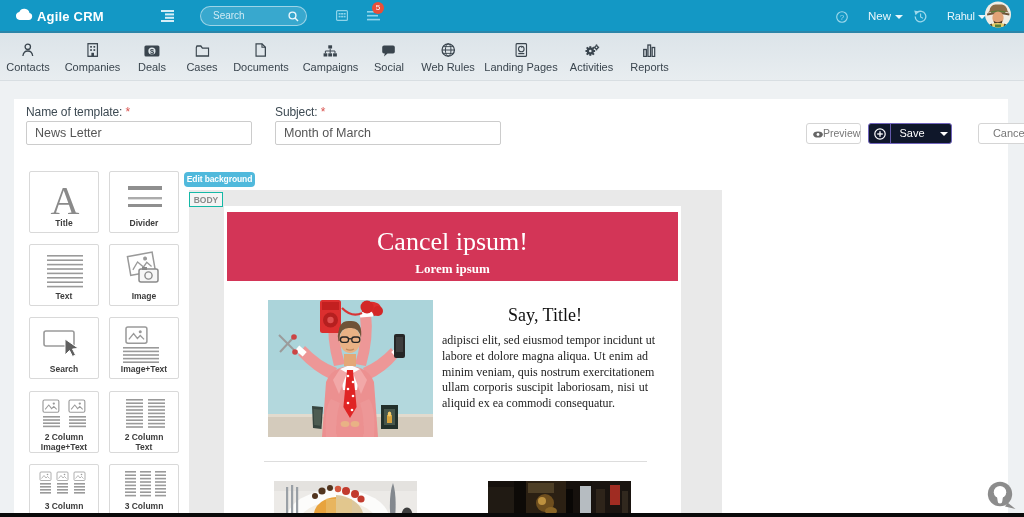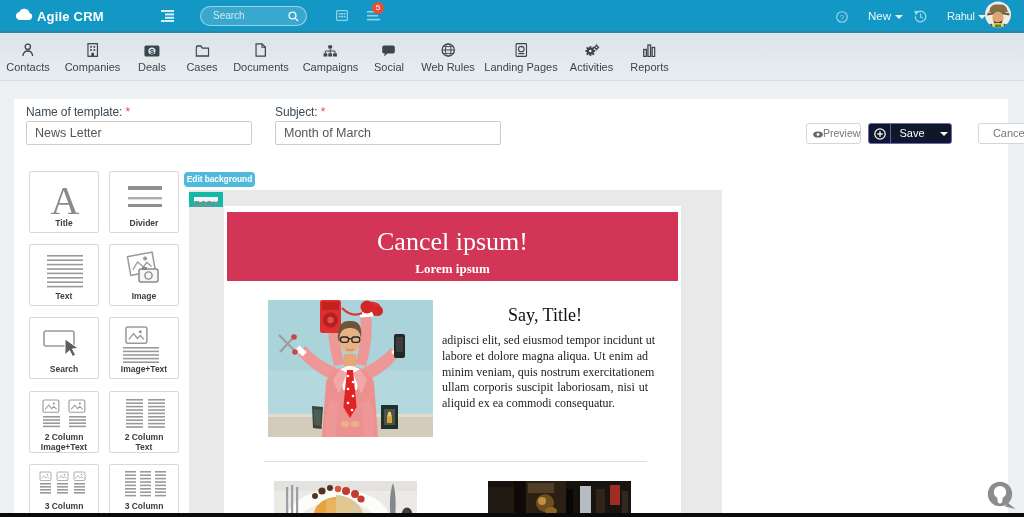--- a/index.html
+++ b/index.html
@@ -32,21 +32,21 @@
 .btn { position:absolute; top:123px; height:21px; border:1px solid #d5d5d5; border-radius:3px; background:#fff; color:#777; font-size:11px; text-align:center; }
 #btn-save { background:#0f172a; border:1px solid #7165bd; color:#fff; }
 
 
 .scard { position:absolute; width:70px; background:#fff; border:1px solid #d9d9d9; border-radius:2px; text-align:center; color:#444; }
 .scard svg { display:block; margin:0 auto; }
 .scard .lbl { font-size:8.5px; font-weight:bold; line-height:10px; color:#3c3c3c; }
 
 
 #canvas { position:absolute; left:189px; top:190px; width:533px; height:323px; background:#e9e9e9; }
-#bodytab { position:absolute; left:0px; top:2px; width:34px; height:15px; background:#f4f4f4; border:5px solid #14b8a6; color:#8a8a8a; font-size:8.5px; font-weight:bold; text-align:center; line-height:14px; }
+#bodytab { position:absolute; left:0px; top:2px; width:34px; height:15px; background:#f4f4f4; border:1px solid #14b8a6; color:#8a8a8a; font-size:8.5px; font-weight:bold; text-align:center; line-height:14px; }
 #editbg { position:absolute; left:184px; top:172px; width:71px; height:15px; background:#50b9dc; border-radius:4px; color:#fff; font-size:8.5px; font-weight:bold; text-align:center; line-height:15px; letter-spacing:-0.1px; }
 
 #email { position:absolute; left:35px; top:16px; width:457px; height:307px; background:#fff; }
 #ehead { position:absolute; left:3px; top:6px; width:451px; height:69px; background:#d33557; color:#fff; text-align:center; font-family:"Liberation Serif", serif; }
 #ehead .t1 { font-size:26px; margin-top:15px; }
 #ehead .t2 { font-size:13px; font-weight:bold; margin-top:4px; }
 
 #sayhello { position:absolute; left:218px; top:99px; width:206px; text-align:center; font-family:"Liberation Serif", serif; font-size:18px; color:#111; }
 #para { position:absolute; left:218px; top:127px; width:206px; font-family:"Liberation Serif", serif; font-size:12px; line-height:15.8px; color:#222; }
 #para div { text-align:justify; text-align-last:justify; white-space:nowrap; }

